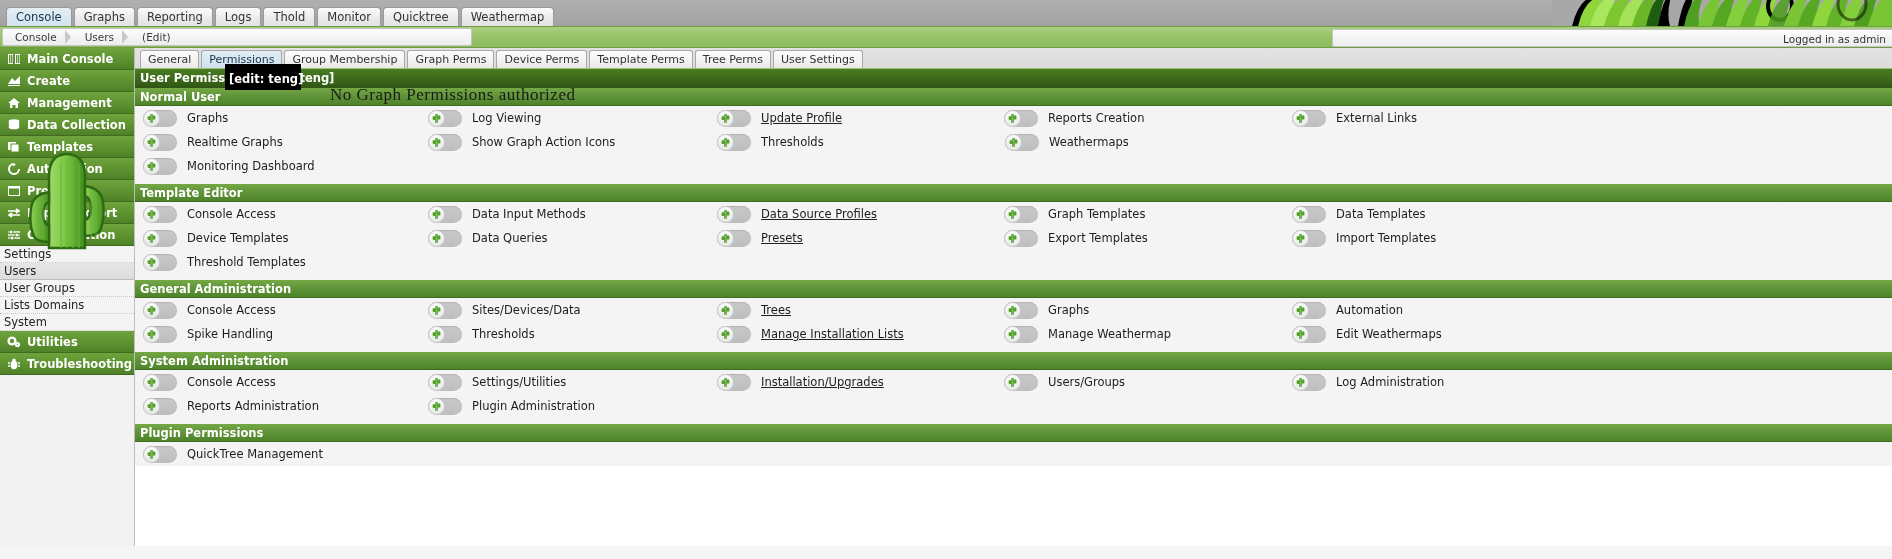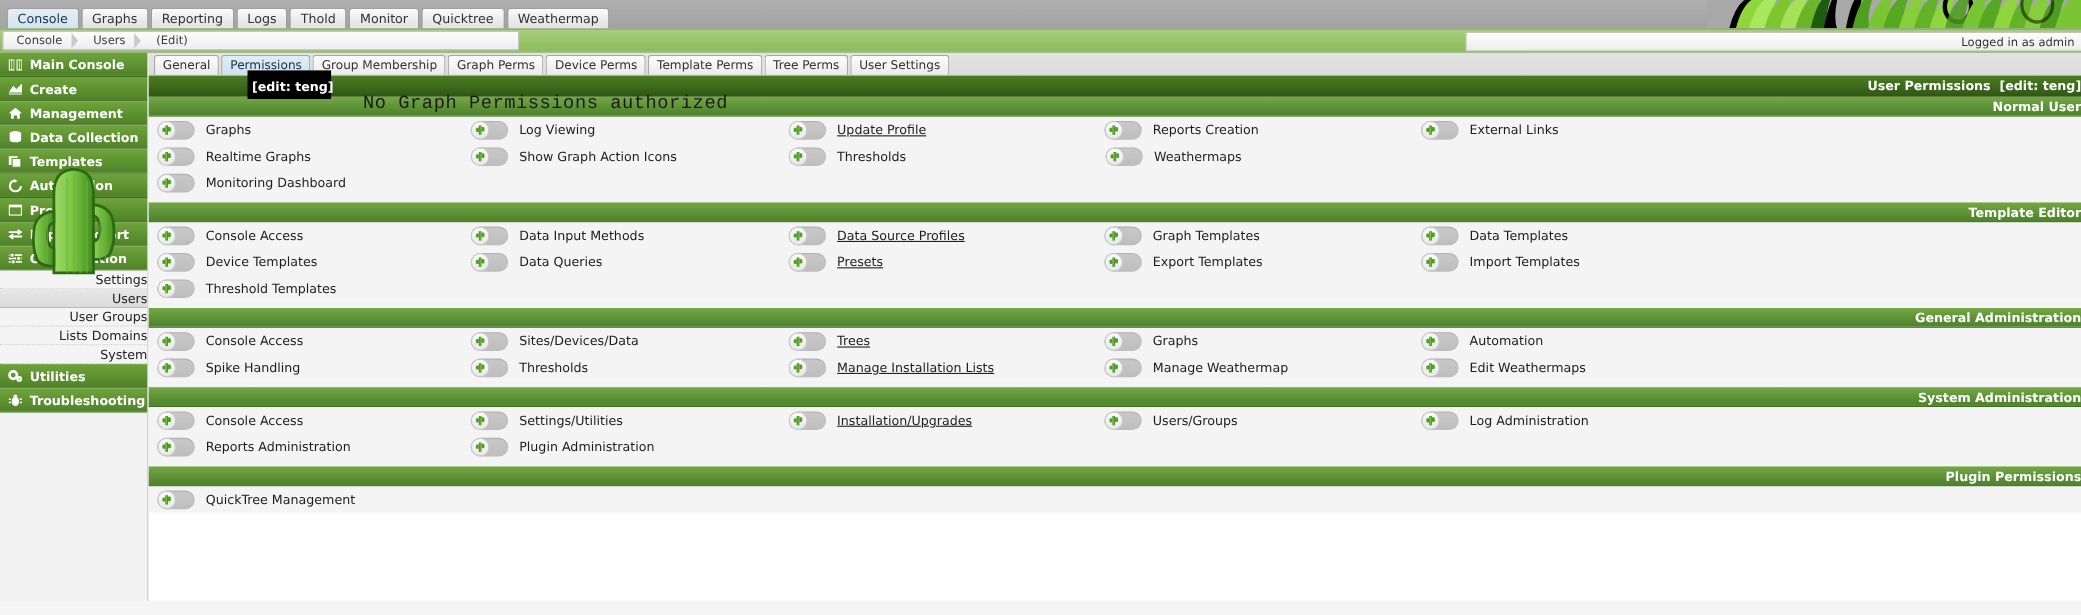--- a/index.html
+++ b/index.html
@@ -108,21 +108,21 @@
     border-right: none;
     border-radius: 2px 0 0 2px;
     font-size: 10.5px;
     color: #333;
     min-width: 560px;
     text-align: right;
     cursor: pointer;
   }
 
   
-  .body-split { display: flex; height: 498px; text-align: right; }
+  .body-split { display: flex; height: 498px; }
 
   
   .sidebar {
     width: 135px;
     min-width: 135px;
     background: #f2f2f2;
     border-right: 1px solid #bdbdbd;
     position: relative;
     overflow: hidden;
   }
@@ -243,21 +243,21 @@
     color: #fff;
     font-size: 11.5px;
     font-weight: bold;
     background: linear-gradient(to bottom, #75a844 0%, #61953a 45%, #4f8329 100%);
     border-bottom: 1px solid #3f6b1e;
     white-space: nowrap;
   }
   .annotation {
     position: absolute;
     left: 195px; top: -2px;
-    font-family: Liberation Mono, monospace;
+    font-family: Liberation Serif, serif;
     font-size: 17px;
     letter-spacing: 0.5px;
     color: #1a1a1a;
     font-weight: normal;
     white-space: nowrap;
   }
 
   .perm-grid {
     background: #f4f4f4;
     padding: 0;

